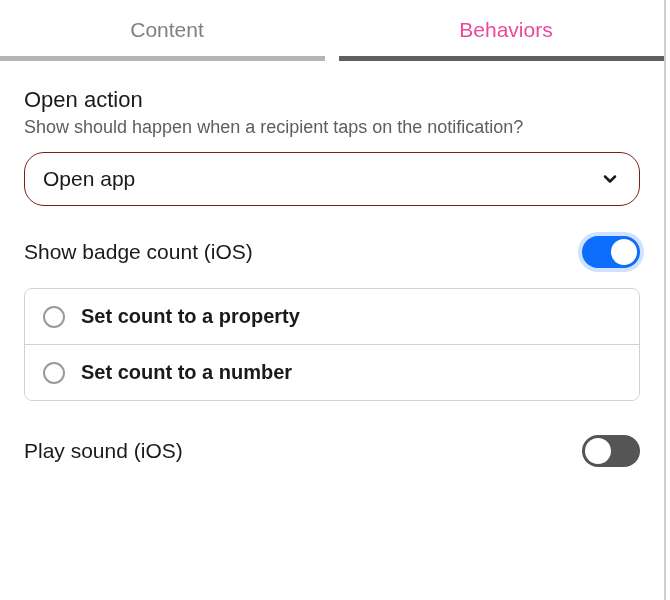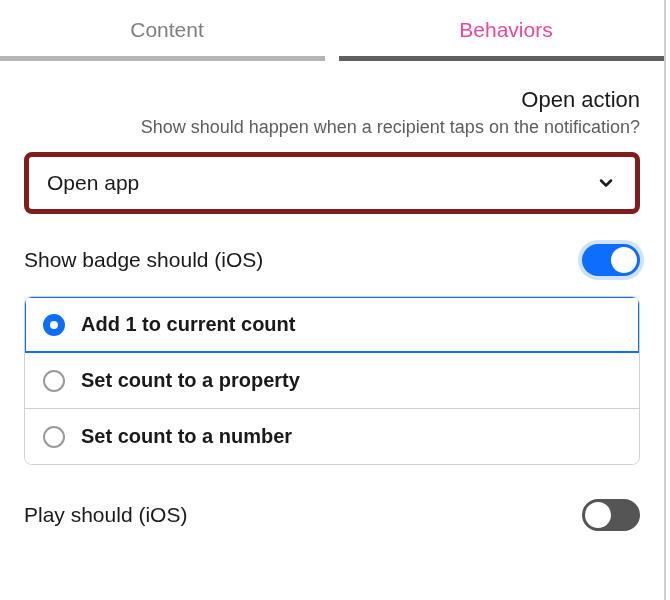--- a/index.html
+++ b/index.html
@@ -39,39 +39,38 @@
     .tab.active {
       color: #ec4899;
       border-bottom-color: #606060;
     }
     .tab-gap {
       width: 14px;
     }
     
     .section {
       padding: 26px 24px 4px 24px;
-      text-align: right;
     }
     .section-title {
       font-size: 22px;
       font-weight: 500;
       color: #1a1a1a;
       margin-bottom: 4px;
     }
     .section-desc {
       font-size: 18px;
       font-weight: 400;
       color: #5e5e5e;
       margin-bottom: 14px;
     }
     
     .select {
       width: 100%;
-      border: 5px solid #7f1d1d;
-      border-radius: 8px;
+      border: 1px solid #7f1d1d;
+      border-radius: 20px;
       padding: 14px 18px;
       font-size: 21px;
       background: #fff;
       display: flex;
       align-items: center;
       justify-content: space-between;
       cursor: pointer;
     }
     .chevron {
       width: 22px;
@@ -177,41 +176,37 @@
       <span>Open app</span>
       <span class="chevron">
         <svg width="20" height="20" viewBox="0 0 24 24" fill="none" stroke="#1a1a1a" stroke-width="3" stroke-linecap="round" stroke-linejoin="round">
             <polyline points="6 9 12 15 18 9"></polyline>
           </svg>
       </span>
     </div>
   </div>
 
   <div class="row">
-    <div class="row-label">Show badge should (iOS)</div>
+    <div class="row-label">Show badge count (iOS)</div>
     <div class="toggle toggle-on">
       <div class="toggle-knob"></div>
     </div>
   </div>
 
   <div class="radio-list">
-    <div class="radio-item selected">
-      <span class="radio-circle"></span>
-      <span>Add 1 to current count</span>
-    </div>
     <div class="radio-item">
       <span class="radio-circle"></span>
       <span>Set count to a property</span>
     </div>
     <div class="radio-item">
       <span class="radio-circle"></span>
       <span>Set count to a number</span>
     </div>
   </div>
 
   <div class="row" style="padding-top:34px">
-    <div class="row-label">Play should (iOS)</div>
+    <div class="row-label">Play sound (iOS)</div>
     <div class="toggle toggle-off">
       <div class="toggle-knob"></div>
     </div>
   </div>
 
 </div>
 
 </body></html>

